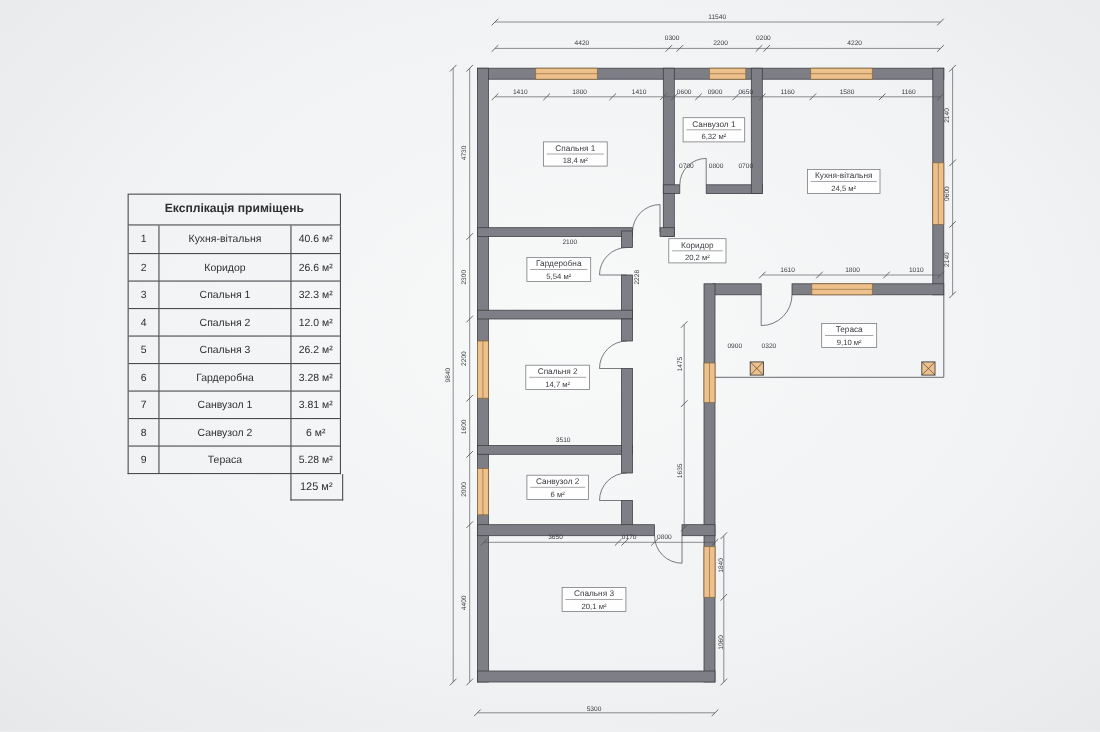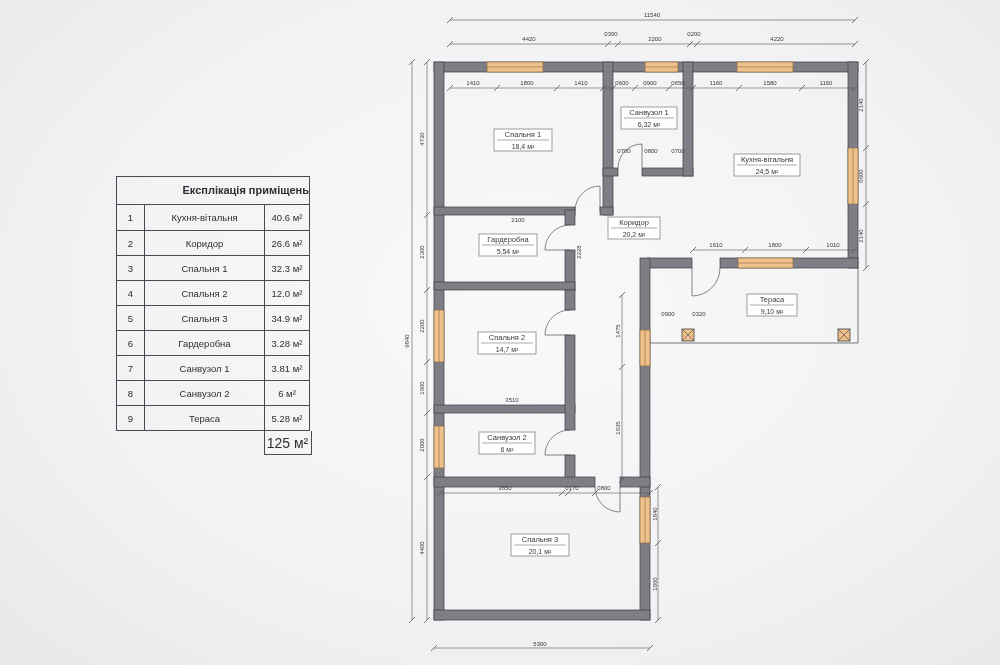--- a/index.html
+++ b/index.html
@@ -10,35 +10,35 @@
     background:#eef0f1;
   }
   .sheet{
     position:absolute;inset:0;
     background:radial-gradient(ellipse at 52% 45%, #f8f9f9 0%, #f1f2f3 60%, #e6e8e9 100%);
   }
   .legend{
     position:absolute;left:116px;top:176px;width:194px;color:#2e2e33;
   }
   .legend-title{
-    border:1.5px solid #4a4a50;height:27px;line-height:27px;text-align:right;
+    border:1.5px solid #4a4a50;height:27px;line-height:27px;text-align:center;
     font-weight:bold;font-size:11px;background:transparent;
   }
   .legend-body{border:1.5px solid #4a4a50;border-top:none;}
   .legend-row{display:grid;grid-template-columns:27px 1fr 45px;height:25px;}
   .legend-row > div{
     display:flex;align-items:center;justify-content:center;
     font-size:9.5px;border-top:1px solid #4a4a50;
   }
   .legend-row:first-child > div{border-top:none;}
   .legend-row .c-name,.legend-row .c-area{border-left:1px solid #4a4a50;}
   .legend-total{
     width:46px;height:23px;margin-left:auto;margin-right:-1.5px;
     border:1.5px solid #4a4a50;border-top:none;
-    display:flex;align-items:center;justify-content:center;font-size:14px;color:#2e2e33;text-align:right;
+    display:flex;align-items:center;justify-content:center;font-size:10px;color:#2e2e33;text-align:right;
   }
   svg{position:absolute;inset:0;}
   svg text{font-family:"Liberation Sans", sans-serif;}
 </style>
 </head>
 <body>
 
 <div class="sheet">
 
   <div class="legend">
@@ -60,21 +60,21 @@
           <div class="c-area">32.3 м²</div>
         </div>
         <div class="legend-row">
           <div class="c-num">4</div>
           <div class="c-name">Спальня 2</div>
           <div class="c-area">12.0 м²</div>
         </div>
         <div class="legend-row">
           <div class="c-num">5</div>
           <div class="c-name">Спальня 3</div>
-          <div class="c-area">34.9 м²</div>
+          <div class="c-area">26.2 м²</div>
         </div>
         <div class="legend-row">
           <div class="c-num">6</div>
           <div class="c-name">Гардеробна</div>
           <div class="c-area">3.28 м²</div>
         </div>
         <div class="legend-row">
           <div class="c-num">7</div>
           <div class="c-name">Санвузол 1</div>
           <div class="c-area">3.81 м²</div>

